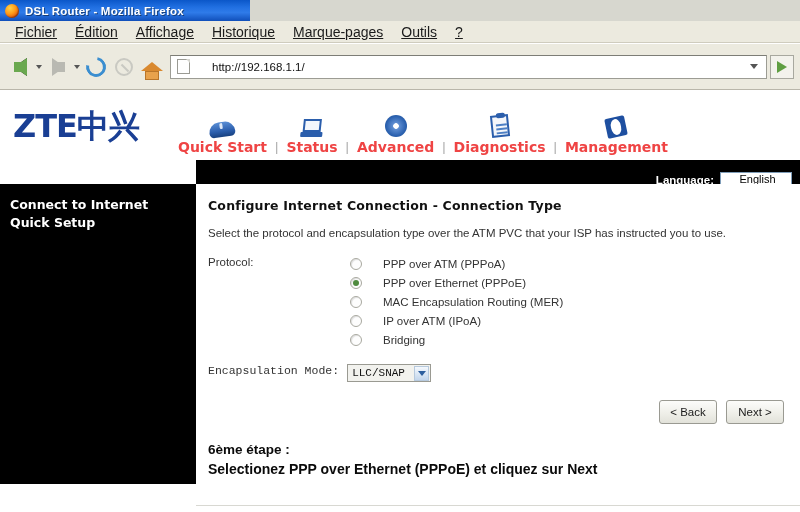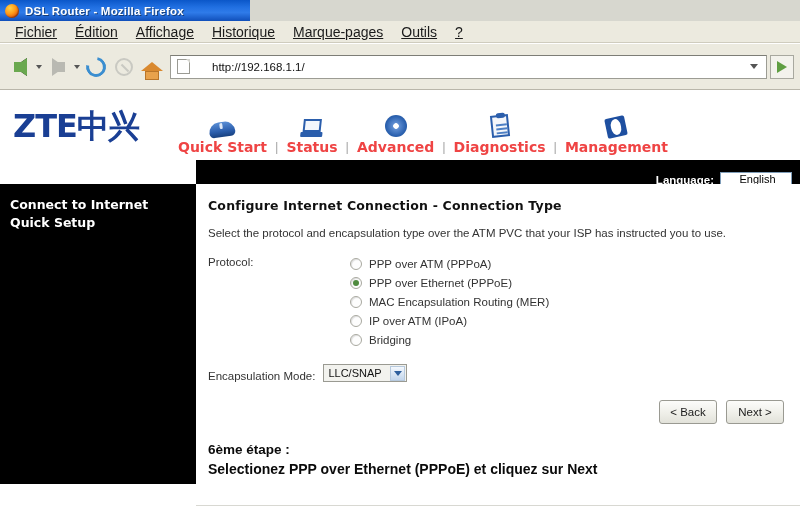--- a/index.html
+++ b/index.html
@@ -465,20 +465,21 @@
   .radio-list {
     display: flex;
     flex-direction: column;
   }
   .radio-row {
     display: flex;
     align-items: center;
     height: 17px;
     margin-bottom: 2px;
     cursor: pointer;
+    gap: 14px;
   }
   .radio {
     width: 12px; height: 12px;
     border-radius: 50%;
     background: #fdfdfd;
     border: 1px solid #a9a9a0;
     box-shadow: inset 1px 1px 1px rgba(0,0,0,.12);
     box-sizing: border-box;
     margin-right: 7px;
     flex: none;
@@ -492,22 +493,23 @@
     border-radius: 50%;
     background: #4f8b3f;
   }
   .radio-label {
     font-size: 11.5px;
     color: #333;
     white-space: nowrap;
   }
   .encap-row {
     display: flex;
-    align-items: flex-end;
+    align-items: flex-start;
     margin-top: 14px;
+    font-family: Liberation Mono, monospace;
   }
   .encap-label {
     font-size: 11.5px;
     color: #333;
     margin-right: 8px;
   }
   .encap-select {
     width: 84px; height: 18px;
     background: #f2f2ee;
     border: 1px solid #9a9a92;

